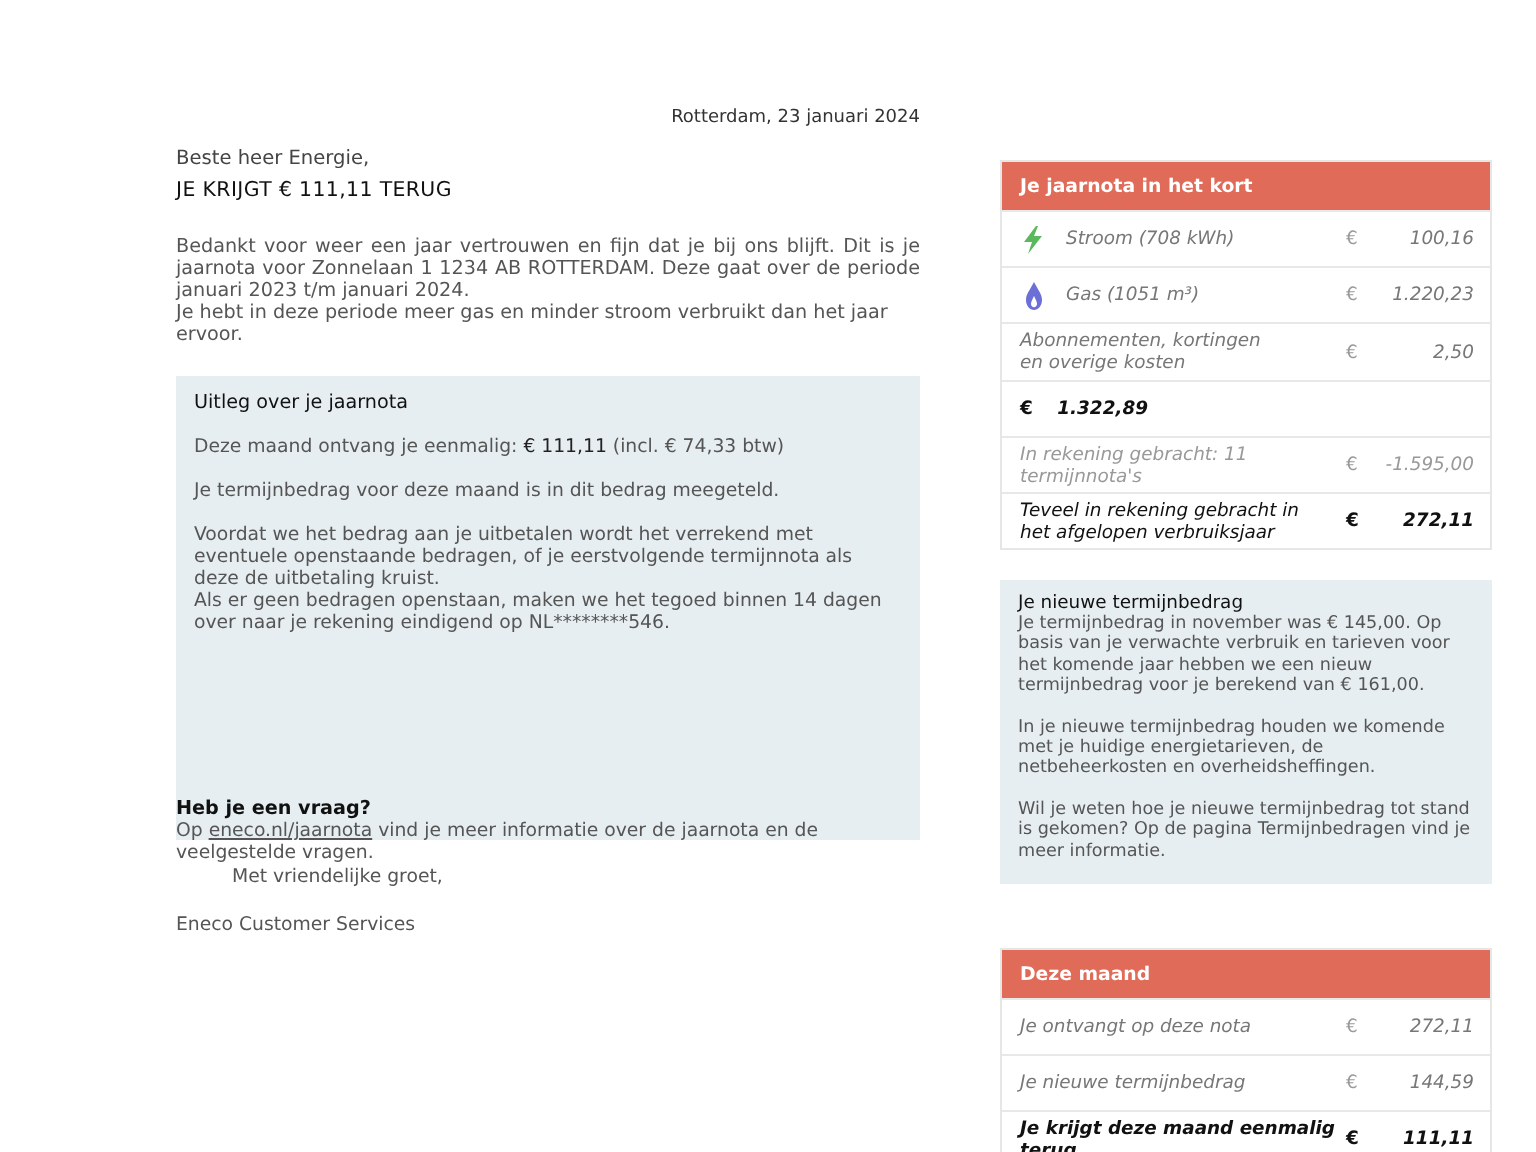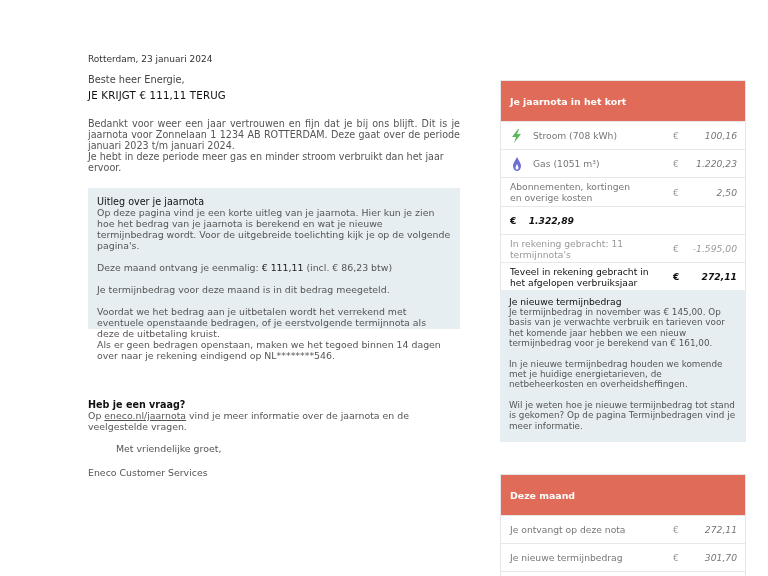--- a/index.html
+++ b/index.html
@@ -1,40 +1,40 @@
 <!DOCTYPE html>
 <html><head>
 <meta charset="utf-8">
 <style>
   * { box-sizing: border-box; margin: 0; padding: 0; }
   html, body { width: 768px; height: 576px; background: #ffffff; overflow: hidden; }
   body { font-family: "DejaVu Sans", sans-serif; color: #555; position: relative; font-size: 9.4px; }
   .left { position: absolute; left: 88px; top: 54px; width: 372px; }
-  .date { font-size: 9px; color: #333; }
+  .date { font-size: 9px; color: #333; text-align: right; }
   .greeting { margin-top: 10px; font-size: 9.8px; color: #444; }
   .headline { margin-top: 5px; font-size: 10.2px; color: #111; font-weight: normal; letter-spacing: 0.2px; }
   .intro { margin-top: 17px; font-size: 9.6px; line-height: 11px; text-align: justify; color: #555; }
   .p2 { font-size: 9.6px; color: #555; }
-  .infobox { position: absolute; left: 88px; top: 188px; width: 372px; height: 141px; background: #e6eef1; padding: 8px 9px; }
+  .infobox { position: absolute; left: 88px; top: 188px; width: 372px; height: 232px; background: #e6eef1; padding: 8px 9px; }
   .infobox .title { font-size: 9.6px; color: #111; }
   .infobox p { font-size: 9.4px; line-height: 11px; color: #555; }
   .infobox .gap { height: 11px; }
   .infobox b { color: #222; font-weight: normal; }
   .question { position: absolute; left: 88px; top: 399px; width: 380px; }
   .question .q-title { font-size: 9.6px; color: #111; font-weight: bold; }
   .question p { font-size: 9.4px; line-height: 11px; color: #555; }
   .question a { color: #555; text-decoration: underline; }
-  .closing { margin-top: 11px; font-size: 9.4px; color: #555; padding-left: 28px; }
+  .closing { margin-top: 1px; font-size: 9.4px; color: #555; padding-left: 28px; }
   .signature { margin-top: 13px; font-size: 9.4px; color: #555; }
 
   .card { position: absolute; left: 500px; width: 246px; background: #fff; border: 1px solid #e6e6e6; }
-  .card-header { background: #e06b58; color: #fff; font-weight: bold; font-size: 9.4px; padding: 0 9px; height: 40px; display: flex; align-items: center; }
+  .card-header { background: #e06b58; color: #fff; font-weight: bold; font-size: 9.4px; padding: 0 9px; height: 24px; display: flex; align-items: center; }
   .row { display: flex; align-items: center; border-top: 1px solid #e8e8e8; padding: 0 8px 0 9px; font-size: 9.2px; color: #777; }
   .row:first-of-type { border-top: none; }
-  .row .label { flex: 1; line-height: 11px; display: flex; align-items: center; }
+  .row .label { flex: 1; line-height: 11px; display: flex; align-items: center; font-style: italic; }
   .row .cur { width: 18px; text-align: left; color: #999; }
   .row .amt { width: 46px; text-align: right; color: #777; font-style: italic; }
   .row.bold .label, .row.bold .cur, .row.bold .amt { color: #111; }
   .row.bold .label { font-weight: normal; }
   .row.bold .amt, .row.bold .cur { font-weight: bold; }
   .row.muted .label, .row.muted .cur, .row.muted .amt { color: #999; }
   .icon { width: 14px; height: 14px; display: inline-block; margin-right: 9px; }
   .summary { top: 80px; }
   .summary .r1, .summary .r2, .summary .r3, .summary .r4, .summary .r5, .summary .r6 { height: 28px; }
   .summary .r3 { height: 29px; }
@@ -54,23 +54,22 @@
 <div class="left">
   <div class="date">Rotterdam, 23 januari 2024</div>
   <div class="greeting">Beste heer Energie,</div>
   <div class="headline">JE KRIJGT € 111,11 TERUG</div>
   <p class="intro">Bedankt voor weer een jaar vertrouwen en fijn dat je bij ons blijft. Dit is je jaarnota voor Zonnelaan 1 1234 AB ROTTERDAM. Deze gaat over de periode januari 2023 t/m januari 2024.</p>
   <p class="p2">Je hebt in deze periode meer gas en minder stroom verbruikt dan het jaar ervoor.</p>
 </div>
 
 <div class="infobox">
   <div class="title">Uitleg over je jaarnota</div>
-  <p>Op deze pagina vind je een korte uitleg van je jaarnota. Hier kun je zien hoe het bedrag van je jaarnota is berekend en wat je nieuwe termijnbedrag wordt. Voor de uitgebreide toelichting kijk je op de volgende pagina's.</p>
   <div class="gap"></div>
-  <p><span>Deze maand ontvang je eenmalig: </span><b>€ 111,11</b><span> (incl. € 86,23 btw)</span></p>
+  <p><span>Deze maand ontvang je eenmalig: </span><b>€ 111,11</b><span> (incl. € 74,33 btw)</span></p>
   <div class="gap"></div>
   <p>Je termijnbedrag voor deze maand is in dit bedrag meegeteld.</p>
   <div class="gap"></div>
   <p>Voordat we het bedrag aan je uitbetalen wordt het verrekend met eventuele openstaande bedragen, of je eerstvolgende termijnnota als deze de uitbetaling kruist.</p>
   <p>Als er geen bedragen openstaan, maken we het tegoed binnen 14 dagen over naar je rekening eindigend op NL********546.</p>
 </div>
 
 <div class="question">
   <div class="q-title">Heb je een vraag?</div>
   <p><span>Op </span><a>eneco.nl/jaarnota</a><span> vind je meer informatie over de jaarnota en de veelgestelde vragen.</span></p>
@@ -134,20 +133,20 @@
 <div class="card month">
   <div class="card-header">Deze maand</div>
   <div class="row">
     <span class="label">Je ontvangt op deze nota</span>
     <span class="cur">€</span>
     <span class="amt">272,11</span>
   </div>
   <div class="row">
     <span class="label">Je nieuwe termijnbedrag</span>
     <span class="cur">€</span>
-    <span class="amt">301,70</span>
+    <span class="amt">144,59</span>
   </div>
   <div class="row bold">
     <span class="label" style="font-weight:bold;">Je krijgt deze maand eenmalig terug</span>
     <span class="cur">€</span>
     <span class="amt">111,11</span>
   </div>
 </div>
 
 </body></html>

